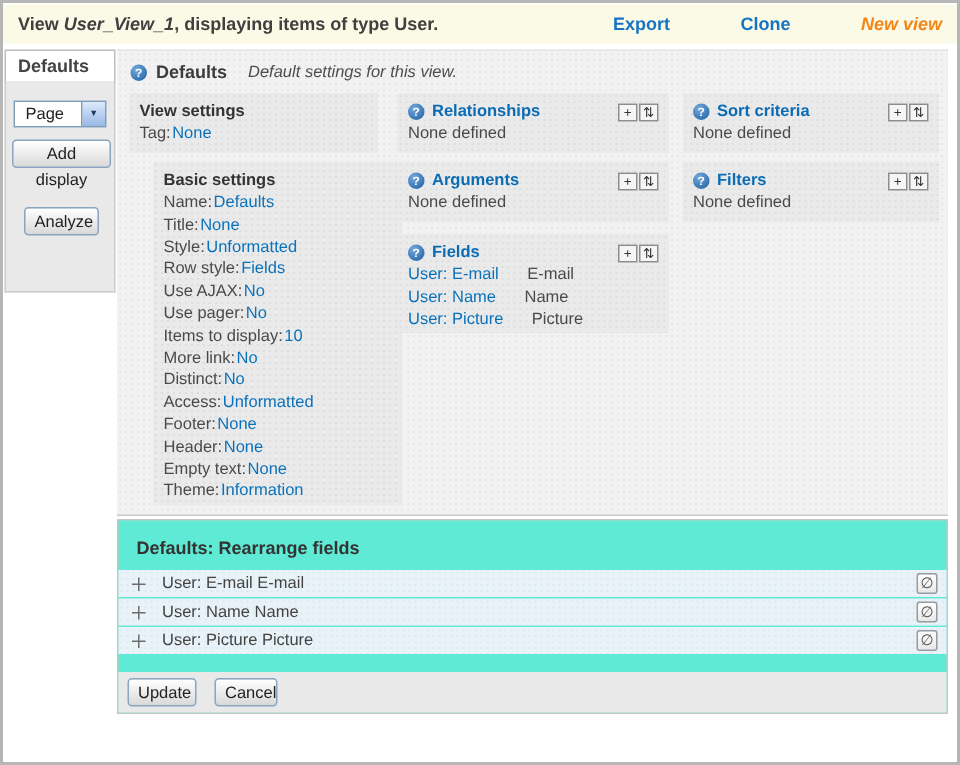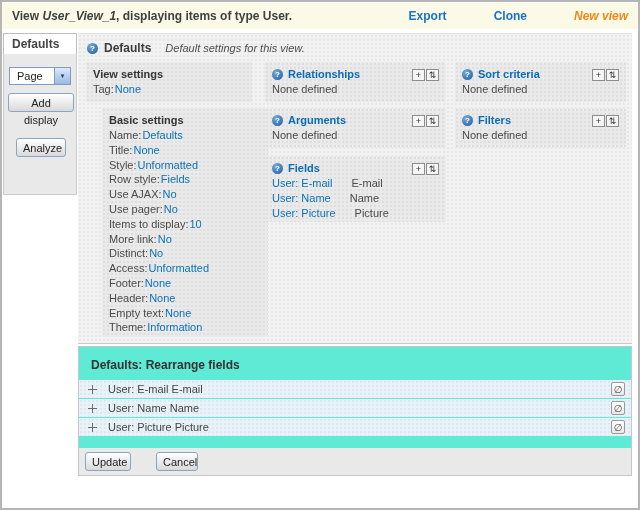--- a/index.html
+++ b/index.html
@@ -54,21 +54,21 @@
   
   .rearrange{position:absolute;left:76px;top:344px;width:554px;height:130px;background:#5eead4;border:1px solid #c6c6c6;box-sizing:border-box;}
   .re-title{position:absolute;left:12px;top:11px;font-size:12px;font-weight:bold;color:#333;}
   .re-rows{position:absolute;left:0;top:33px;width:100%;}
   .re-row{position:relative;height:18px;margin-bottom:1px;background-color:#e9f2f8;background-image:radial-gradient(#dbe9f3 1px,transparent 1px);background-size:4px 4px;display:flex;align-items:center;font-size:11px;color:#444;}
   .drag{position:relative;width:11px;height:11px;margin-left:8px;cursor:move;}
   .drag::before{content:"";position:absolute;left:1px;right:1px;top:5px;height:1px;background:#6d6d6d;}
   .drag::after{content:"";position:absolute;top:1px;bottom:1px;left:5px;width:1px;background:#6d6d6d;}
   .re-label{margin-left:10px;}
   .re-remove{margin-left:auto;margin-right:6px;width:14px;height:14px;border:1px solid #9a9a9a;background:linear-gradient(#fff,#e8e8e8);font-size:10px;color:#555;box-sizing:border-box;display:flex;align-items:center;justify-content:center;border-radius:2px;cursor:pointer;padding:0;}
-  .re-footer{position:absolute;left:0;bottom:0;width:100%;height:27px;background:#e9e9e9;display:flex;align-items:center;padding-left:6px;box-sizing:border-box;gap:25px;}
+  .re-footer{position:absolute;left:0;bottom:0;width:100%;height:27px;background:#e9e9e9;display:flex;align-items:center;padding-left:6px;box-sizing:border-box;gap:12px;}
   .update-btn{width:46px;height:19px;line-height:17px;}
   .cancel-btn{width:42px;height:19px;line-height:17px;}
 </style>
 </head>
 <body>
 
 <div class="screen">
 
   <div class="topbar">
     <span>

